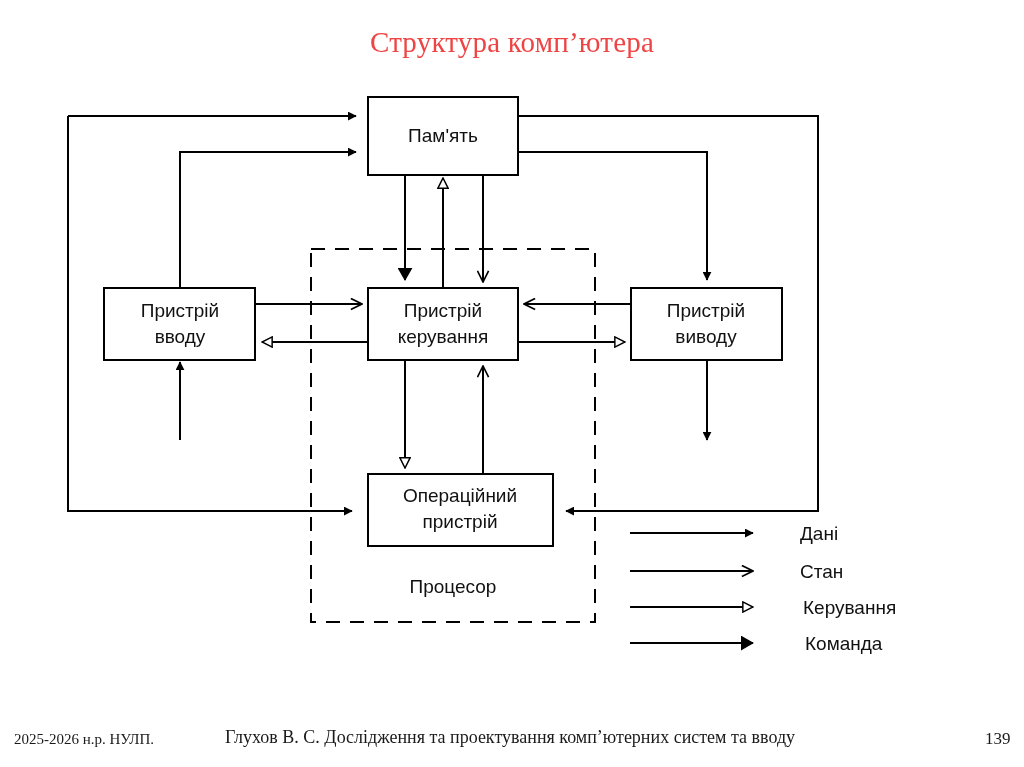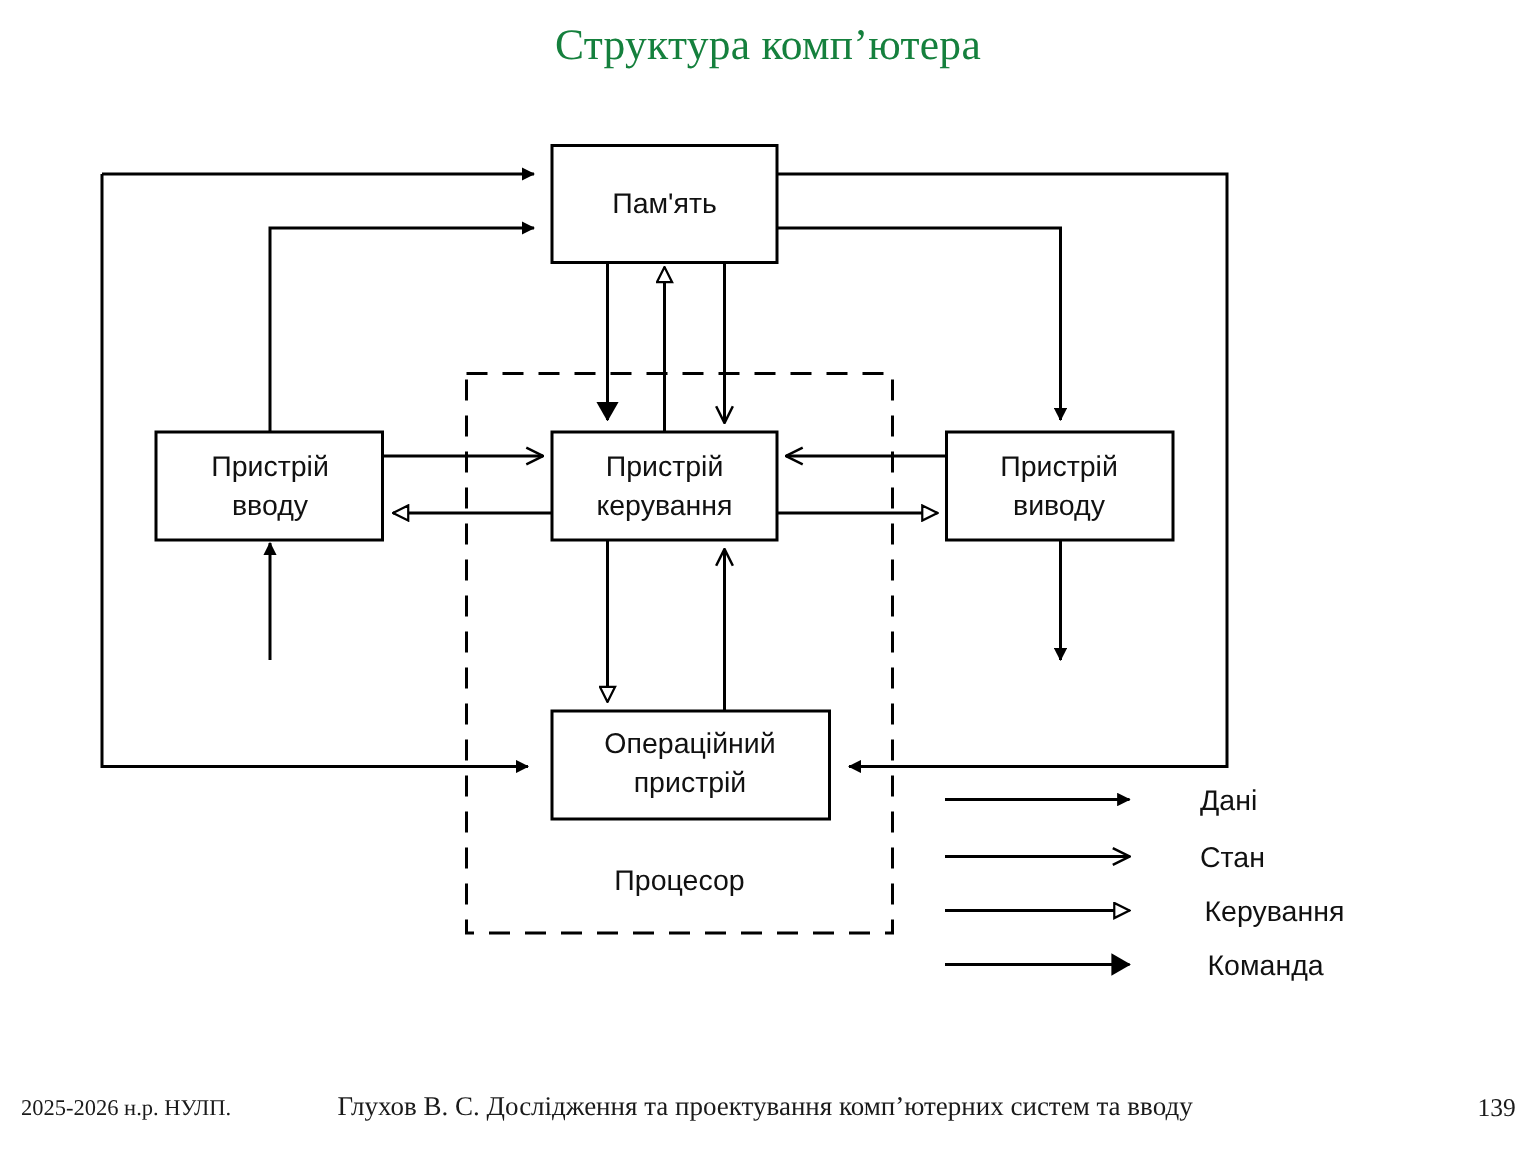--- a/index.html
+++ b/index.html
@@ -19,28 +19,28 @@
   #slide {
     position: absolute;
     left: 0; top: 0;
     width: 1024px;
     height: 767px;
     background: #ffffff;
   }
   .slide-title {
     position: absolute;
     left: 0;
-    top: 14px;
+    top: 26px;
     width: 1024px;
     text-align: center;
     font-family: "Liberation Serif", serif;
     font-size: 29px;
     font-weight: normal;
     letter-spacing: 0.2px;
-    color: #15803d;
+    color: #ef4444;
   }
   #diagram-svg {
     position: absolute;
     left: 0;
     top: 0;
   }
   .box-label {
     font-family: "Liberation Sans", sans-serif;
     font-size: 19px;
     fill: #111111;

